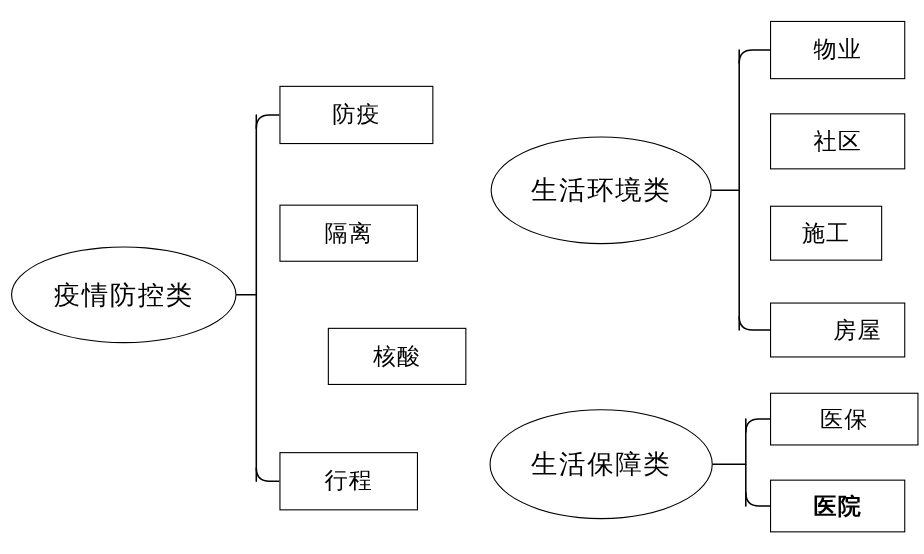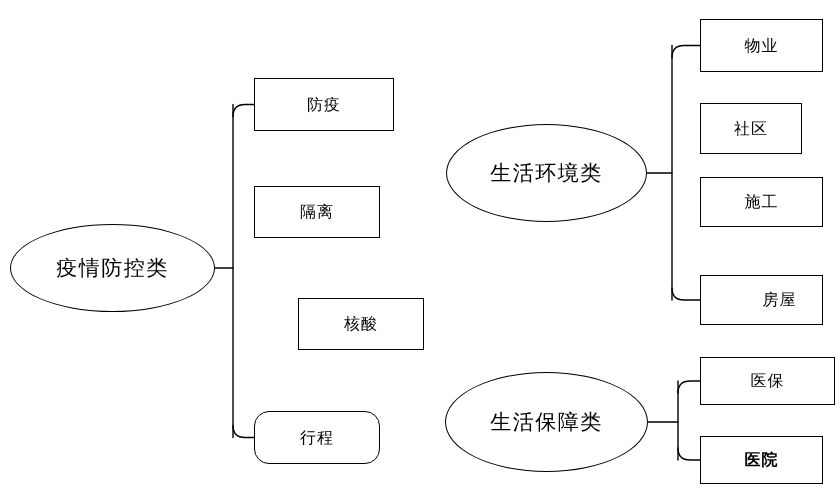--- a/index.html
+++ b/index.html
@@ -34,28 +34,28 @@
     justify-content: center;
     color: #000000;
     background: #ffffff;
     text-align: center;
     line-height: 1;
     white-space: nowrap;
   }
   .node-box {
     border: 1.4px solid #000000;
     border-radius: 0;
-    font-size: 16px;
+    font-size: 21px;
     letter-spacing: 1px;
     text-align: right;
   }
   .node-ellipse {
     border: 1.4px solid #000000;
     border-radius: 50%;
-    font-size: 21px;
+    font-size: 24px;
     letter-spacing: 1.5px;
   }
   .node-label {
     display: block;
     pointer-events: none;
   }
 </style>
 </head>
 <body>
 
@@ -80,33 +80,33 @@
       </div>
       <div class="node node-box" style="left: 254px; top: 78px; width: 140px; height: 53px;">
         <span class="node-label">防疫</span>
       </div>
       <div class="node node-box" style="left: 254px; top: 186px; width: 126px; height: 52px;">
         <span class="node-label">隔离</span>
       </div>
       <div class="node node-box" style="left: 254px; top: 298px; width: 126px; height: 52px; margin-left: 44px;">
         <span class="node-label">核酸</span>
       </div>
-      <div class="node node-box" style="left: 254px; top: 411px; width: 126px; height: 53px; border-radius: 15px;">
+      <div class="node node-box" style="left: 254px; top: 411px; width: 126px; height: 53px;">
         <span class="node-label">行程</span>
       </div>
       <div class="node node-ellipse" style="left: 446px; top: 124px; width: 201px; height: 98px;">
         <span class="node-label">生活环境类</span>
       </div>
       <div class="node node-box" style="left: 700px; top: 19px; width: 123px; height: 53px;">
         <span class="node-label">物业</span>
       </div>
-      <div class="node node-box" style="left: 700px; top: 103px; width: 102px; height: 51px;">
+      <div class="node node-box" style="left: 700px; top: 103px; width: 123px; height: 51px;">
         <span class="node-label">社区</span>
       </div>
-      <div class="node node-box" style="left: 700px; top: 177px; width: 123px; height: 50px;">
+      <div class="node node-box" style="left: 700px; top: 187px; width: 102px; height: 50px;">
         <span class="node-label">施工</span>
       </div>
       <div class="node node-box" style="left: 700px; top: 275px; width: 123px; height: 50px; padding-left: 36px;">
         <span class="node-label">房屋</span>
       </div>
       <div class="node node-ellipse" style="left: 445px; top: 372px; width: 203px; height: 100px;">
         <span class="node-label">生活保障类</span>
       </div>
       <div class="node node-box" style="left: 700px; top: 357px; width: 135px; height: 48px;">
         <span class="node-label">医保</span>

